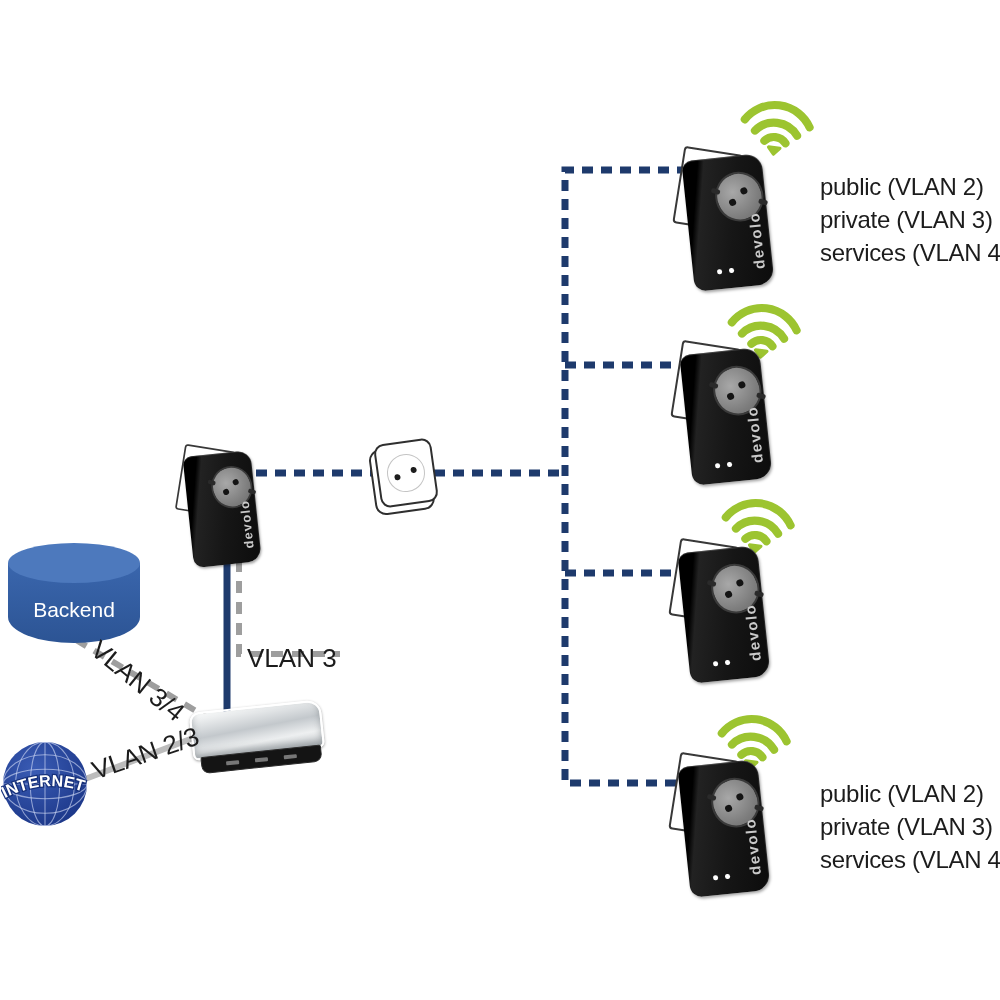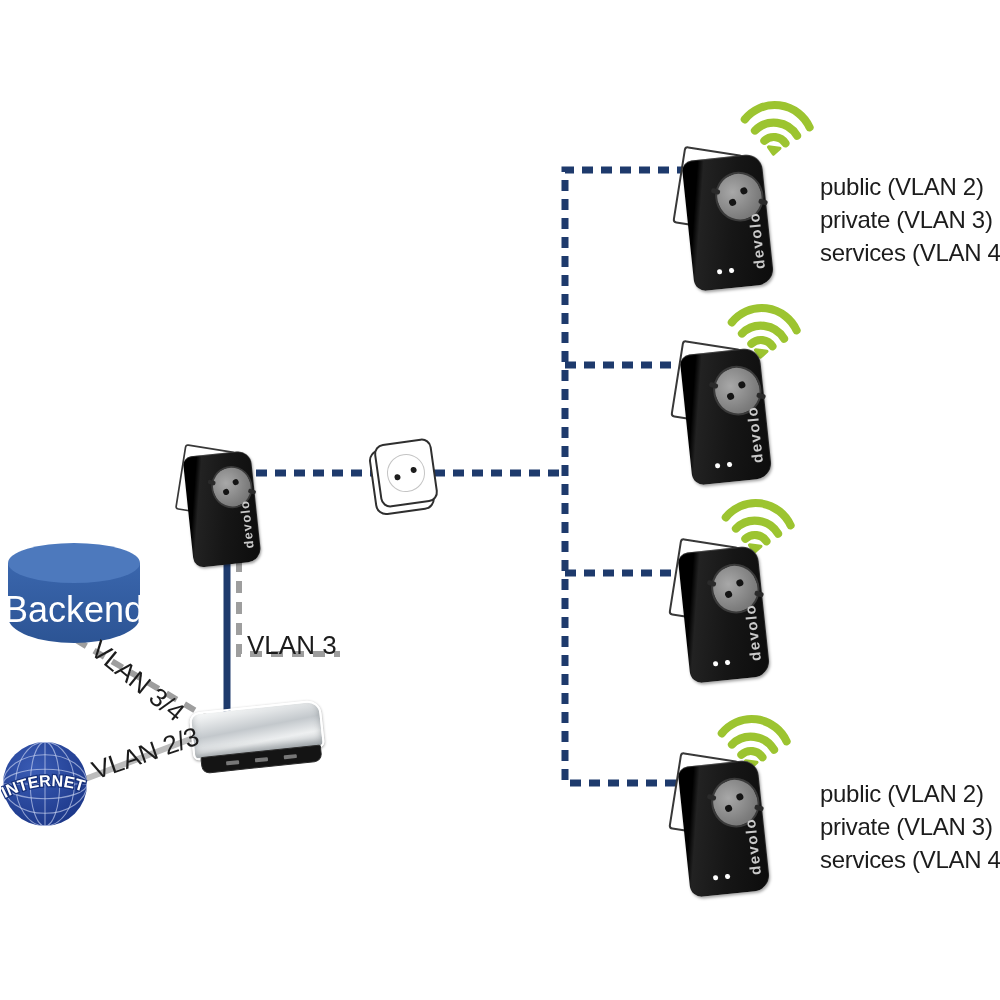--- a/index.html
+++ b/index.html
@@ -5,32 +5,32 @@
   html,body{margin:0;padding:0;background:#fff;}
   #canvas{
     position:relative;width:1000px;height:1000px;background:#fff;overflow:hidden;
     font-family:"Liberation Sans", sans-serif;color:var(--label-text,#1c1c1c);
   }
   #canvas svg{display:block;}
   .lines{position:absolute;left:0;top:0;z-index:1;}
 
   
   .lbl{position:absolute;z-index:6;font-size:26px;font-weight:bold;color:var(--label-text,#1c1c1c);white-space:nowrap;}
-  .lbl-plain{font-weight:normal;}
+  .lbl-plain{font-weight:normal;margin-top:13px;}
   .legend{position:absolute;z-index:6;font-size:24px;line-height:33px;letter-spacing:-0.3px;color:var(--label-text,#1c1c1c);white-space:nowrap;}
 
   
   .cylinder{position:absolute;left:8px;top:543px;width:132px;height:102px;z-index:4;}
   .cyl-body{position:absolute;left:0;top:20px;width:132px;height:80px;
     background:linear-gradient(var(--cylinder-body-blue,#3a66ad),#2c5494);
     border-radius:0 0 50% 50% / 0 0 26px 26px;
     display:flex;align-items:center;justify-content:center;}
   .cyl-top{position:absolute;left:0;top:0;width:132px;height:40px;border-radius:50%;
     background:var(--cylinder-top-blue,#4d79bd);}
-  .cyl-label{position:relative;z-index:2;color:#fff;font-size:36px;margin-top:14px;}
+  .cyl-label{position:relative;z-index:2;color:#fff;font-size:21px;margin-top:14px;}
 
   
   .globe{position:absolute;left:1px;top:740px;width:88px;height:88px;z-index:4;}
 
   
   .cloud{position:absolute;left:332px;top:604px;width:182px;height:104px;z-index:4;}
   .cloud text{font-family:"Liberation Sans",sans-serif;font-size:23px;fill:#fff;letter-spacing:.5px;}
 
   
   .router{position:absolute;left:192px;top:706px;width:132px;height:70px;z-index:5;transform:rotate(-6deg);}

